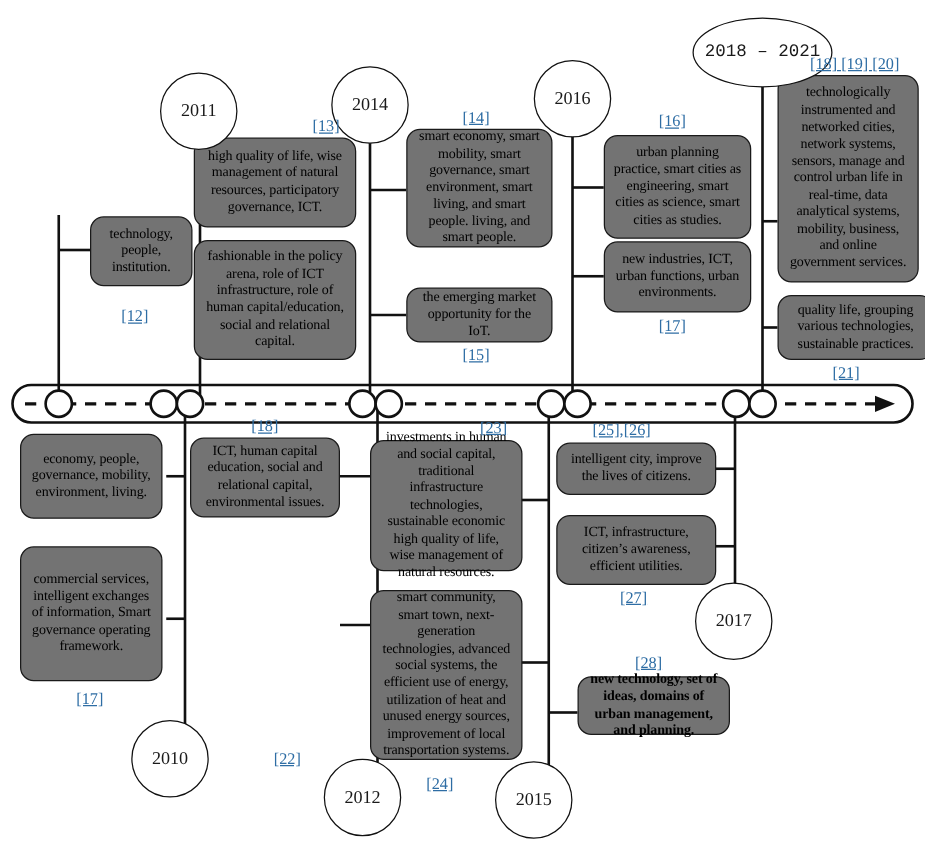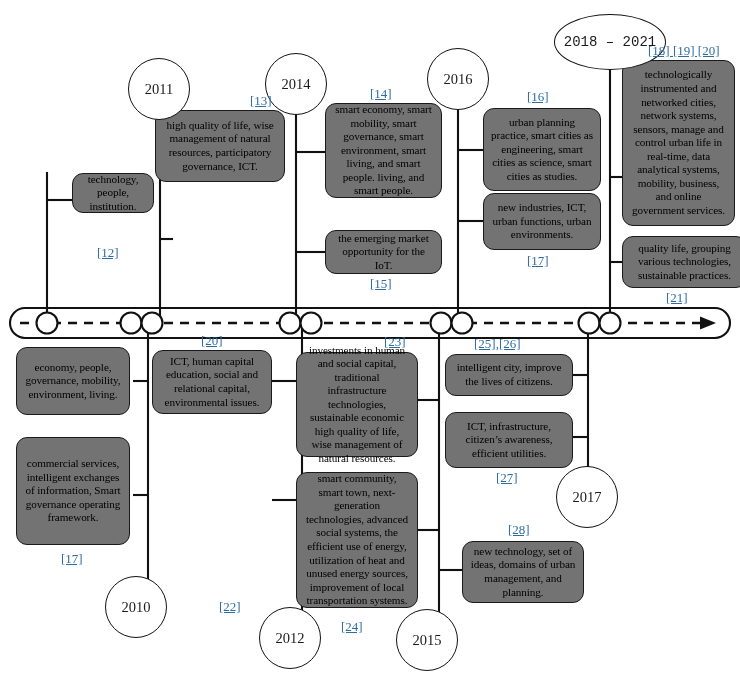--- a/index.html
+++ b/index.html
@@ -166,30 +166,33 @@
   </div>
 
   <div class="year-node" style="left:396px; top:609px; width:62px; height:62px;">
     <span>2015</span>
   </div>
 
   <div class="year-node" style="left:556px; top:466px; width:62px; height:62px;">
     <span>2017</span>
   </div>
 
-  <div class="node-box" style="left:72px; top:173px; width:82px; height:40px;">
+  <div class="node-box" style="left:72px; top:173px; width:82px; height:56px;">
     <span>technology, people, institution.</span>
   </div>
   <div class="cite" style="left:97px; top:245px;">[12]</div>
 
   <div class="node-box" style="left:155px; top:110px; width:130px; height:72px;">
     <span>high quality of life, wise management of natural resources, participatory governance, ICT.</span>
   </div>
   <div class="cite" style="left:206px; top:93px;padding-left:44px;">[13]</div>
 
+  <div class="node-box" style="left:155px; top:192px; width:130px; height:96px;">
+    <span>fashionable in the policy arena, role of ICT infrastructure, role of human capital/education, social and relational capital.</span>
+  </div>
 
   <div class="node-box" style="left:325px; top:103px; width:117px; height:95px;">
     <span>smart economy, smart mobility, smart governance, smart environment, smart living, and smart people. living, and smart people.</span>
   </div>
   <div class="cite" style="left:370px; top:86px;">[14]</div>
 
   <div class="node-box" style="left:325px; top:230px; width:117px; height:44px;">
     <span>the emerging market opportunity for the IoT.</span>
   </div>
   <div class="cite" style="left:370px; top:276px;">[15]</div>
@@ -219,21 +222,21 @@
   </div>
 
   <div class="node-box" style="left:16px; top:437px; width:114px; height:108px;">
     <span>commercial services, intelligent exchanges of information, Smart governance operating framework.</span>
   </div>
   <div class="cite" style="left:61px; top:551px;">[17]</div>
 
   <div class="node-box" style="left:152px; top:350px; width:120px; height:64px;">
     <span>ICT, human capital education, social and relational capital, environmental issues.</span>
   </div>
-  <div class="cite" style="left:201px; top:333px;">[20]</div>
+  <div class="cite" style="left:201px; top:333px;">[18]</div>
 
   <div class="cite" style="left:219px; top:599px;">[22]</div>
 
   <div class="node-box" style="left:296px; top:352px; width:122px; height:105px;">
     <span>investments in human and social capital, traditional infrastructure technologies, sustainable economic high quality of life, wise management of natural resources.</span>
   </div>
   <div class="cite" style="left:340px; top:334px;padding-left:44px;">[23]</div>
 
   <div class="node-box" style="left:296px; top:472px; width:122px; height:136px;">
     <span>smart community, smart town, next-generation technologies, advanced social systems, the efficient use of energy, utilization of heat and unused energy sources, improvement of local transportation systems.</span>
@@ -243,18 +246,18 @@
   <div class="node-box" style="left:445px; top:354px; width:128px; height:42px;">
     <span>intelligent city, improve the lives of citizens.</span>
   </div>
   <div class="cite" style="left:474px; top:336px;">[25],[26]</div>
 
   <div class="node-box" style="left:445px; top:412px; width:128px; height:56px;">
     <span>ICT, infrastructure, citizen’s awareness, efficient utilities.</span>
   </div>
   <div class="cite" style="left:496px; top:470px;">[27]</div>
 
-  <div class="node-box" style="left:462px; top:541px; width:122px; height:62px;">
+  <div class="node-box" style="left:462px; top:541px; width:122px; height:47px;font-weight:bold;">
     <span>new technology, set of ideas, domains of urban management, and planning.</span>
   </div>
   <div class="cite" style="left:508px; top:522px;">[28]</div>
 
 </div>
 
 </body></html>

